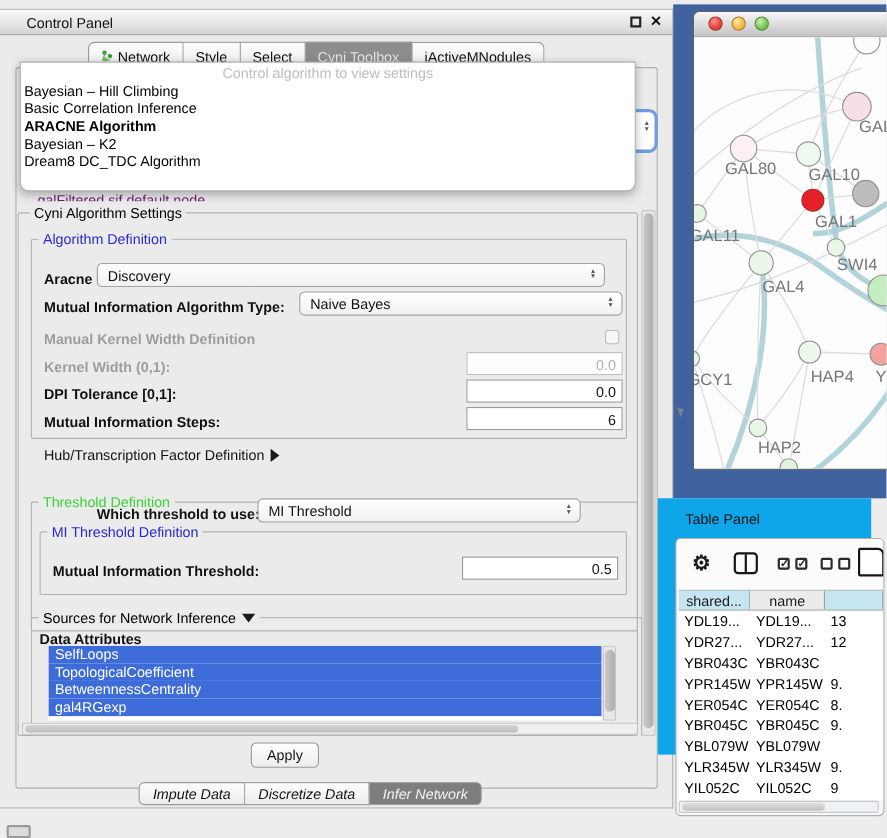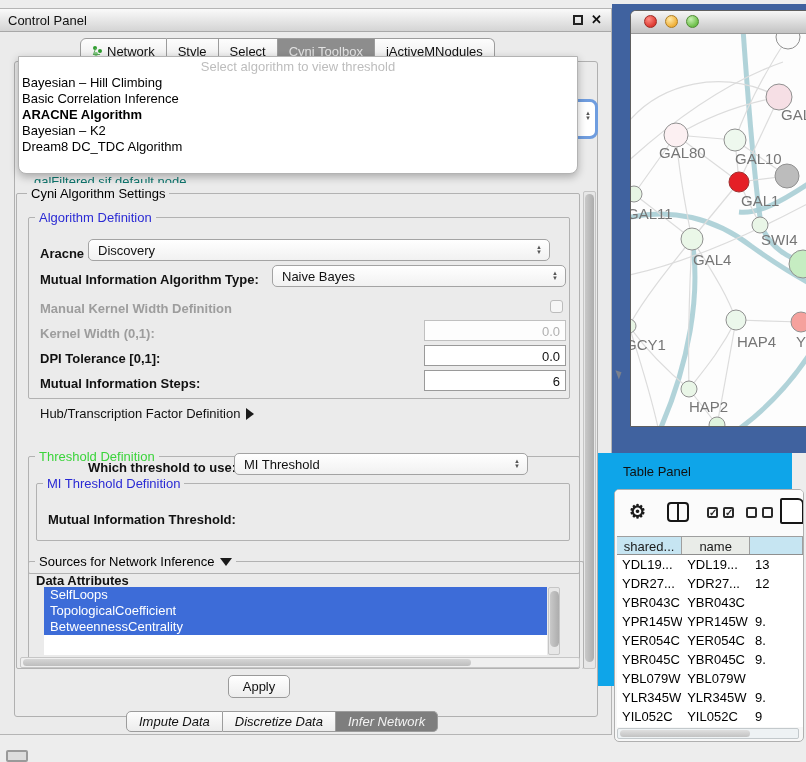--- a/index.html
+++ b/index.html
@@ -4,21 +4,21 @@
 <style>
   * { margin:0; padding:0; box-sizing:border-box; }
   html,body { width:806px; height:762px; overflow:hidden; background:#ededed;
     font-family:"Liberation Sans", sans-serif; position:relative; }
 
   
   .cp-window { position:absolute; left:0; top:8px; width:612px; height:727px;
     background:#ebebeb; border:1px solid #b5b5b5; border-left:none; }
   .cp-titlebar { position:absolute; left:0; top:0; width:100%; height:23px;
     background:linear-gradient(#fafafa,#d4d4d4); border-bottom:1px solid #a8a8a8;
-    display:flex; align-items:center; font-size:13px; color:#111; padding-left:8px; }
+    display:flex; align-items:center; font-size:13px; color:#111; padding-left:24px; }
   .cp-buttons { position:absolute; right:8px; top:4px; display:flex; gap:8px; align-items:center; }
   .float-btn { width:10px; height:10px; border:2px solid #222; background:transparent; }
   .close-btn { width:12px; height:14px; color:#111; font-weight:bold; font-size:13px; line-height:14px; }
   .close-btn::before { content:"\2715"; }
 
   
   .top-tabs { position:absolute; left:80px; top:29px; height:23px; display:flex; z-index:2; }
   .tab { border:1px solid #9c9c9c; border-left:none; padding:3px 11px 0 11px; font-size:13px;
     background:linear-gradient(#fdfdfd,#ececec); color:#111; height:23px; white-space:nowrap;
     display:flex; align-items:center; gap:4px;text-align:center; }
@@ -35,21 +35,21 @@
   .content-panel { position:absolute; left:14px; top:52px; width:584px; height:656px;
     border:1px solid #b0b0b0; border-radius:3px; background:#ebebeb; }
 
   
   .combo-frag { position:absolute; left:566px; top:90px; width:32px; height:40px;
     border:3px solid #6f9ddf; border-radius:8px; background:#fff; z-index:1; }
   .combo-frag .spin { position:absolute; right:4px; top:9px; }
 
   
   .occluded-strip { position:absolute; left:34px; top:166px; width:490px; height:8px;
-    overflow:hidden; z-index:1; font-size:13px; color:#0f766e; line-height:13px; }
+    overflow:hidden; z-index:1; font-size:13px; color:#701a75; line-height:13px; }
 
   
   .dropdown { position:absolute; left:18px; top:47px; width:560px; height:118px;
     background:#ffffff; border:1px solid #b3b3b3; border-radius:0 0 8px 8px;
     box-shadow:0 3px 9px rgba(0,0,0,.28); z-index:5; padding-top:2px; }
   .dd-placeholder { text-align:center; color:#bdbdbd; font-size:13px; height:16px; }
   .dd-item { font-size:13px; line-height:16px; height:16px; padding-left:3px; color:#000; white-space:nowrap; }
   .dd-item.bold { font-weight:bold; }
 
   
@@ -178,21 +178,21 @@
     </div>
 
   <div class="content-panel"></div>
 
   <div class="combo-frag">
     <span class="spin">▲<br>▼</span>
   </div>
   <div class="occluded-strip">galFiltered.sif default node</div>
 
   <div class="dropdown">
-    <div class="dd-placeholder">Select algorithm to view threshold</div>
+    <div class="dd-placeholder">Control algorithm to view settings</div>
     <div id="algo-items">
         <div class="dd-item">Bayesian – Hill Climbing</div>
         <div class="dd-item">Basic Correlation Inference</div>
         <div class="dd-item bold">ARACNE Algorithm</div>
         <div class="dd-item">Bayesian – K2</div>
         <div class="dd-item">Dream8 DC_TDC Algorithm</div>
       </div>
   </div>
 
   <div class="groupbox" style="left:16px; top:184px; width:564px; height:476px;">
@@ -249,33 +249,37 @@
   <span class="lbl" style="left:88px; top:451px;">Which threshold to use:</span>
   <div class="combo" style="left:234px; top:444px; width:294px;">
     <span>MI Threshold</span>
     <span class="spin">▲<br>▼</span>
   </div>
 
   <div class="groupbox" style="left:36px; top:474px; width:534px; height:58px;">
     <span class="legend blue" style="left:6px;">MI Threshold Definition</span>
   </div>
   <span class="lbl" style="left:48px; top:503px;">Mutual Information Threshold:</span>
+  <div class="field" style="left:420px; top:497px; width:142px;">
+    <span>0.5</span>
+  </div>
 
   <div class="groupbox" style="left:28px; top:552px; width:556px; height:108px; border-bottom:none;">
     <span class="legend" style="left:6px;">
       <span>Sources for Network Inference</span>
       <span class="tri-down"></span>
     </span>
   </div>
   <span class="lbl" style="left:36px; top:564px;">Data Attributes</span>
 
   <div class="attr-list" id="attr-list">
       <div class="attr-item">SelfLoops</div>
       <div class="attr-item">TopologicalCoefficient</div>
       <div class="attr-item">BetweennessCentrality</div>
+      <div class="attr-item">gal4RGexp</div>
     </div>
   <div class="vscroll" style="left:548px; top:578px; width:12px; height:68px;">
     <div class="vthumb" style="top:3px; height:56px;"></div>
   </div>
   <div class="hscroll" style="left:20px; top:648px; width:560px; height:11px;">
     <div class="hthumb" style="left:2px; width:448px;"></div>
   </div>
 
   <div class="apply-btn">Apply</div>
 

